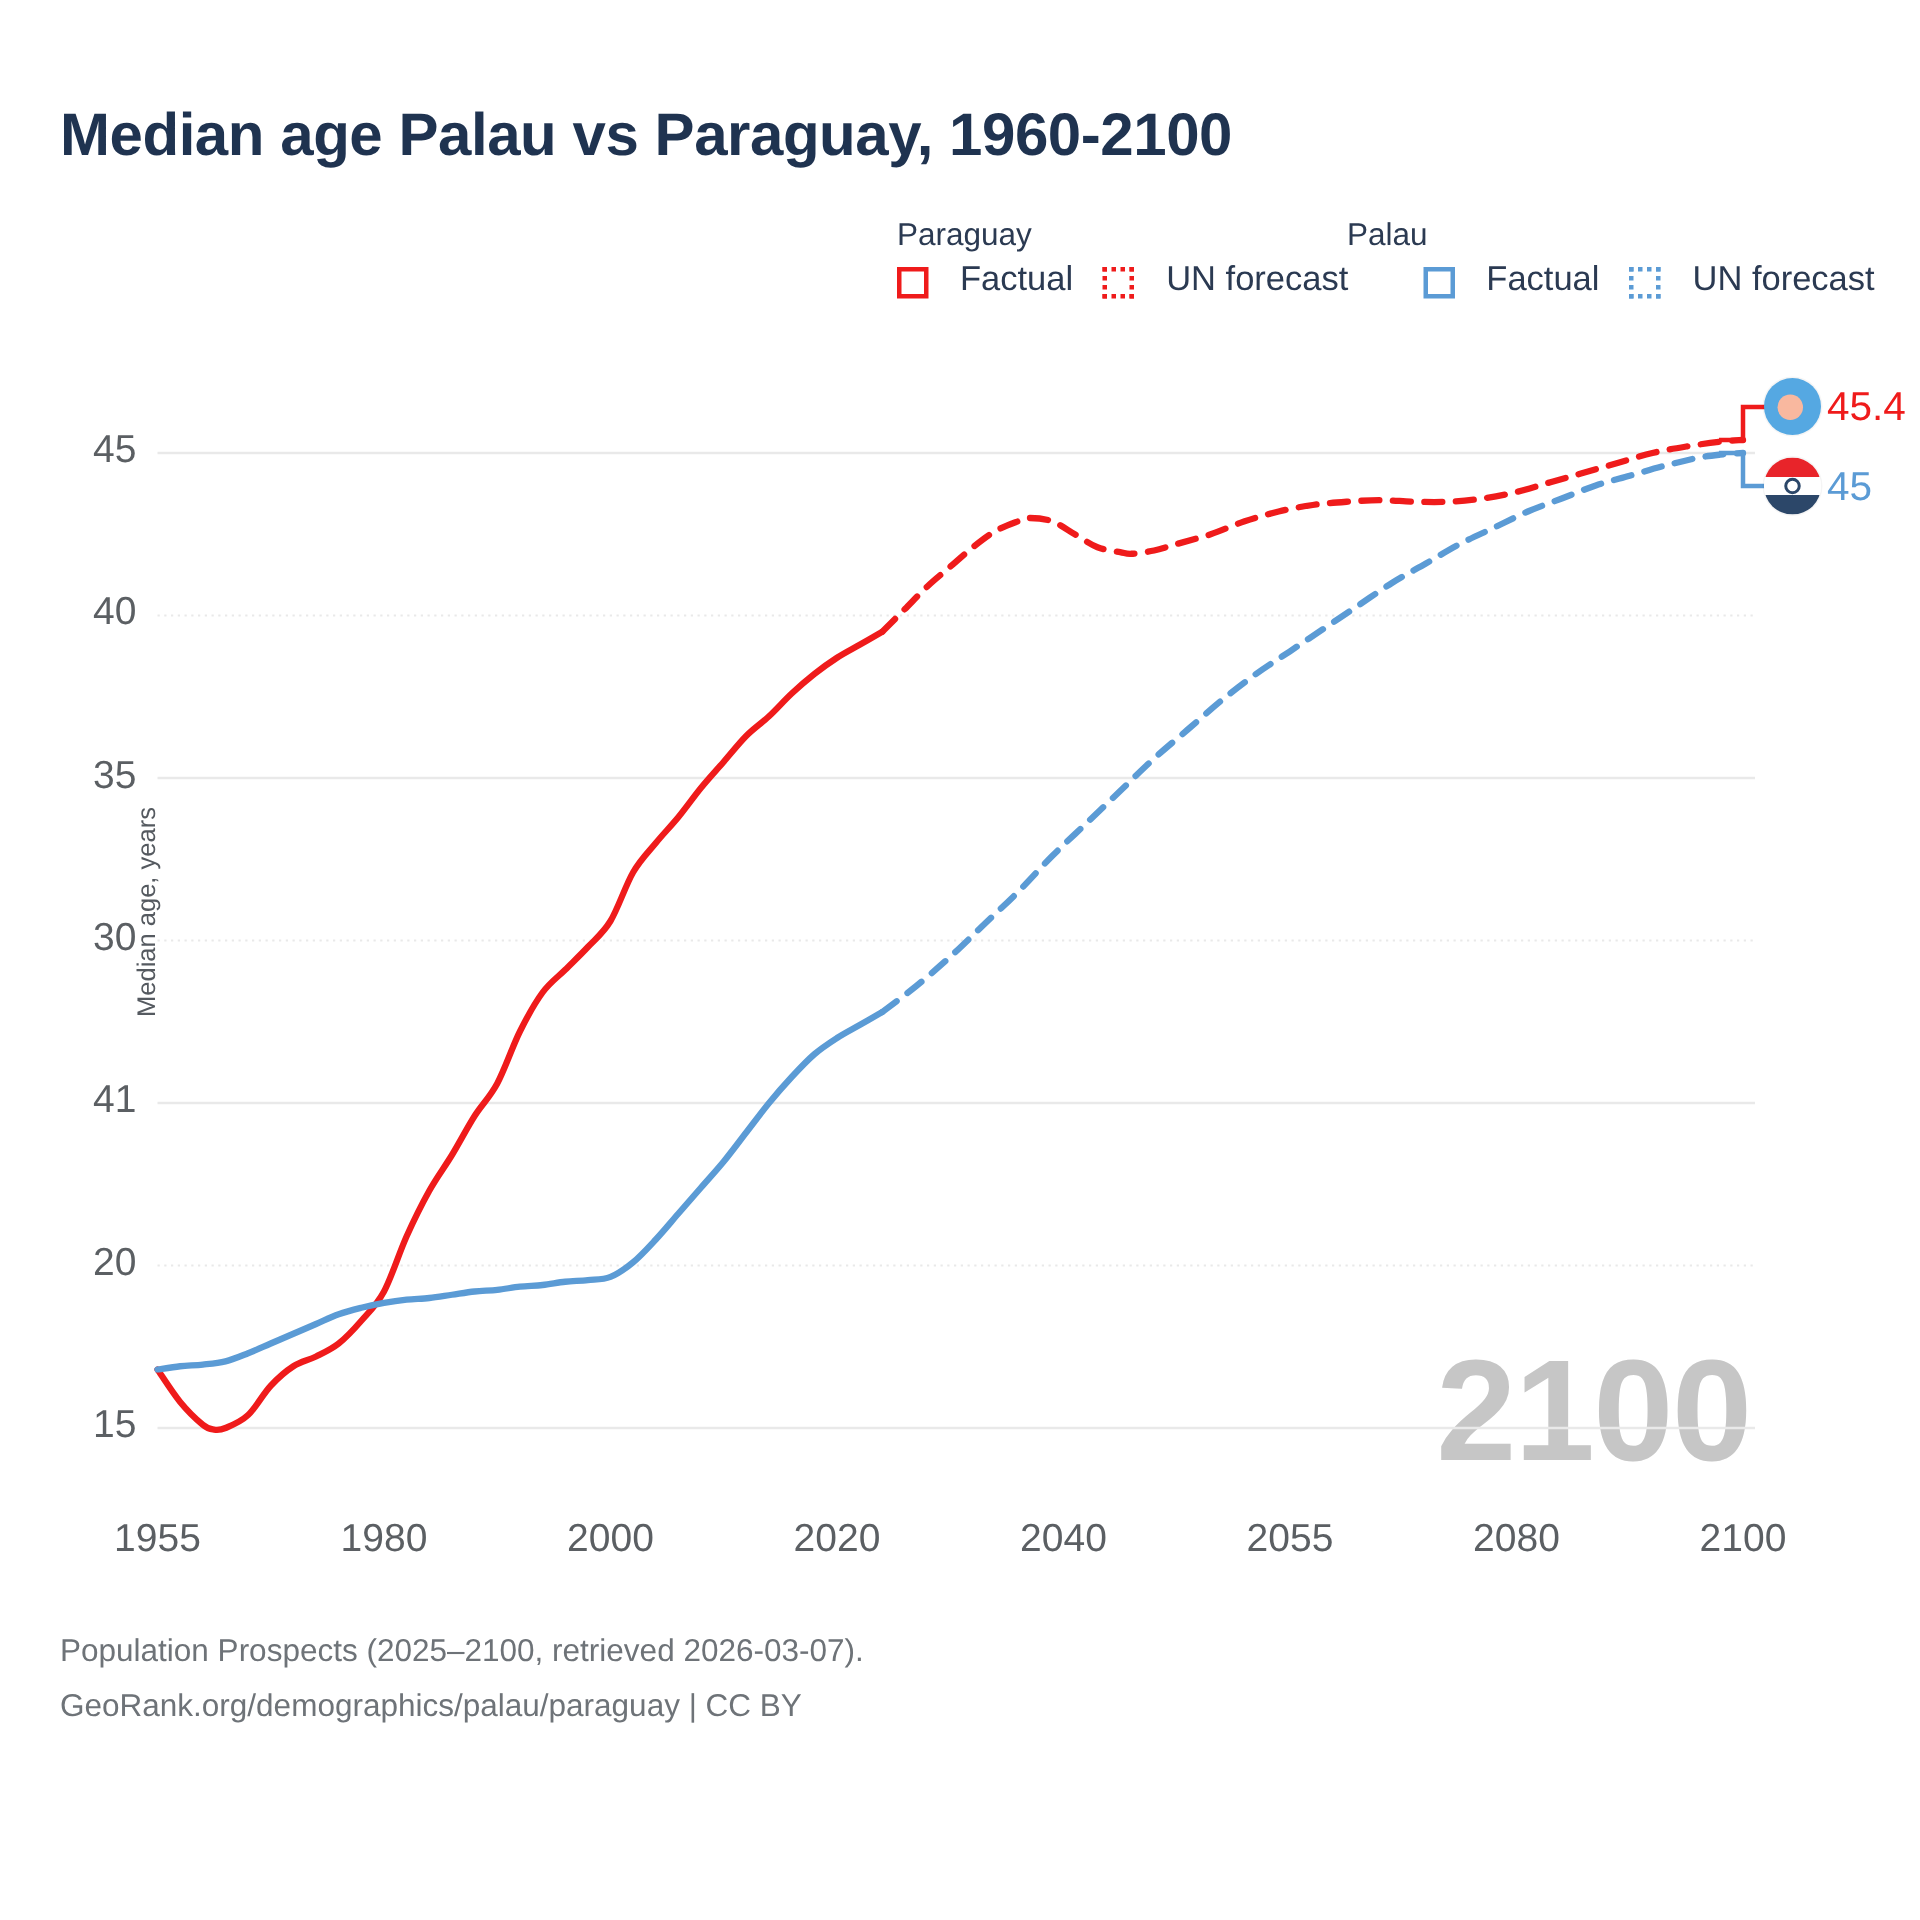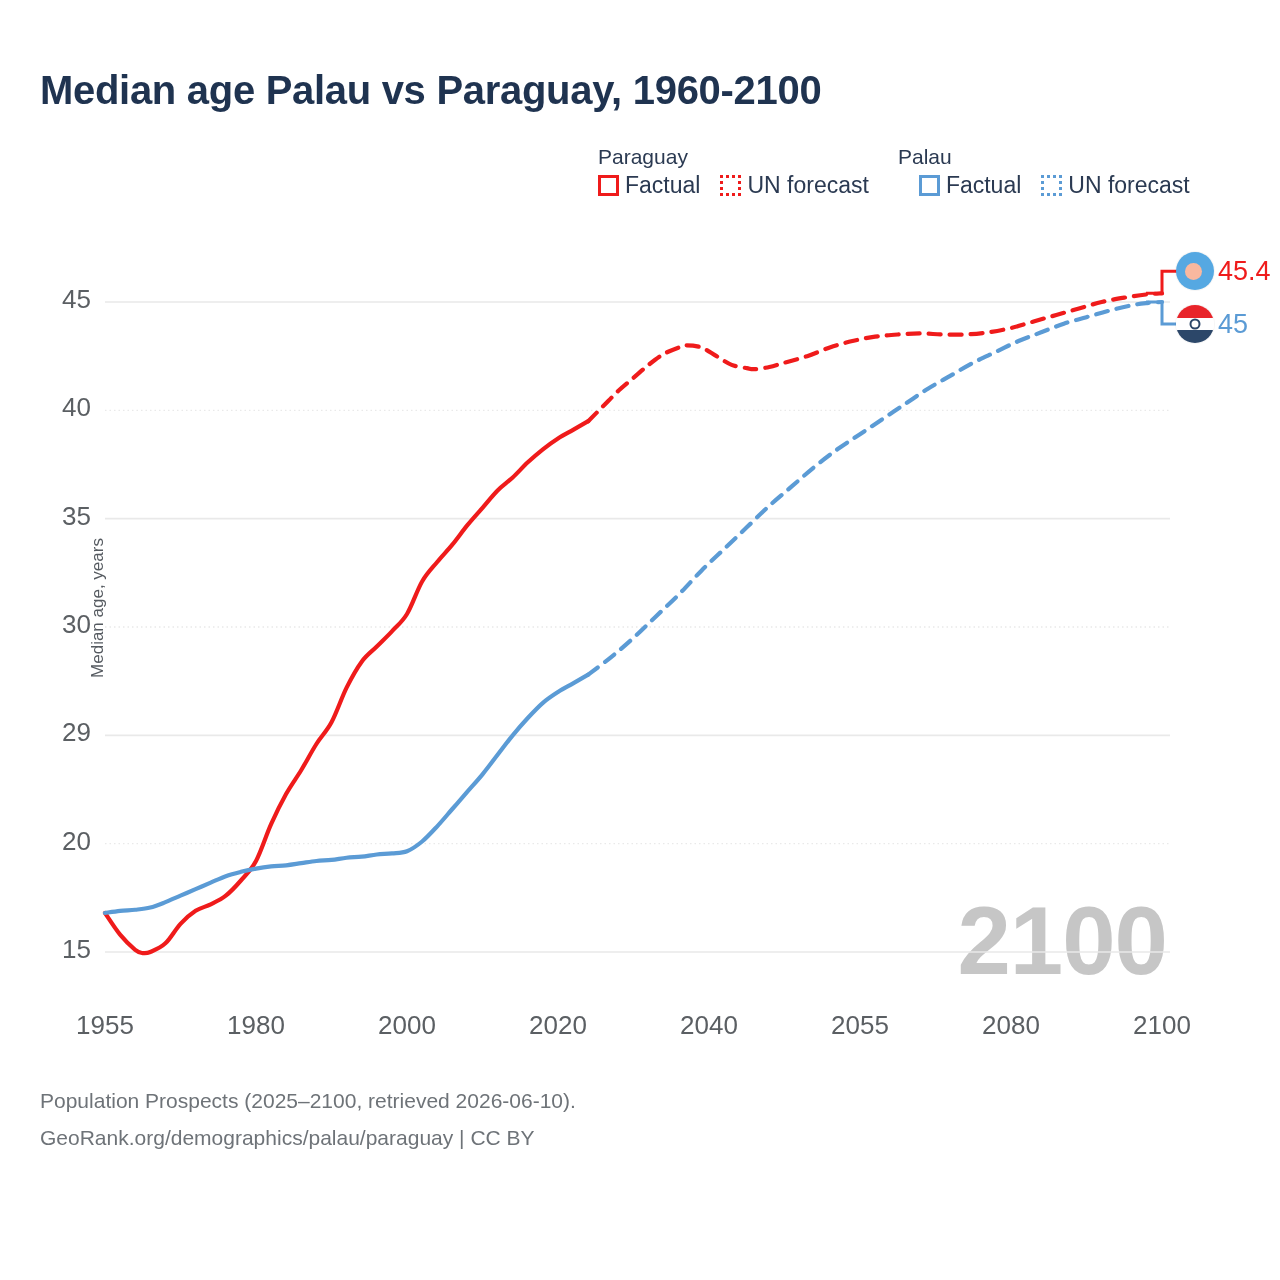--- a/index.html
+++ b/index.html
@@ -31,21 +31,21 @@
   }
   .legend-row{display:flex;align-items:flex-end;}
   .legend-group-title{
     font-size:21px;color:#2b3a52;
     line-height:1.25;
   }
   .lg-head-palau{width:332px;}
   .lg-head-paraguay{width:300px;}
   .legend-items{display:flex;align-items:center;}
   .legend-item{
-    display:flex;align-items:center;gap:6px;
+    display:flex;align-items:flex-end;gap:21px;
     margin-right:20px;
   }
   .swatch{
     width:21px;height:21px;background:transparent;
     box-sizing:border-box;display:inline-block;
   }
   .sw-red-solid{border:3px solid #ef1b1b;}
   .sw-red-dot{border:3px dotted #ef1b1b;}
   .sw-blue-solid{border:3px solid #5b9bd5;}
   .sw-blue-dot{border:3px dotted #5b9bd5;}
@@ -185,21 +185,21 @@
         <path d="M105.00,913.00 C107.52,912.64 115.07,911.38 120.10,910.83 C125.13,910.29 130.17,910.29 135.20,909.75 C140.23,909.21 145.27,908.85 150.30,907.58 C155.33,906.32 160.37,904.15 165.40,902.17 C170.43,900.18 175.47,897.83 180.50,895.67 C185.53,893.50 190.57,891.33 195.60,889.17 C200.63,887.00 205.67,884.83 210.70,882.67 C215.73,880.50 220.77,877.97 225.80,876.17 C230.83,874.36 235.87,873.10 240.90,871.83 C245.93,870.57 250.97,869.49 256.00,868.58 C261.03,867.68 266.07,866.96 271.10,866.42 C276.13,865.88 281.17,865.88 286.20,865.33 C291.23,864.79 296.27,863.89 301.30,863.17 C306.33,862.44 311.37,861.54 316.40,861.00 C321.43,860.46 326.47,860.46 331.50,859.92 C336.53,859.38 341.57,858.29 346.60,857.75 C351.63,857.21 356.67,857.21 361.70,856.67 C366.73,856.13 371.77,855.04 376.80,854.50 C381.83,853.96 386.87,853.96 391.90,853.42 C396.93,852.88 401.97,853.24 407.00,851.25 C412.03,849.26 417.07,845.65 422.10,841.50 C427.13,837.35 432.17,831.75 437.20,826.33 C442.23,820.92 447.27,814.78 452.30,809.00 C457.33,803.22 462.37,797.44 467.40,791.67 C472.43,785.89 477.47,780.47 482.50,774.33 C487.53,768.19 492.57,761.33 497.60,754.83 C502.63,748.33 507.67,741.47 512.70,735.33 C517.73,729.19 522.77,723.42 527.80,718.00 C532.83,712.58 537.87,707.17 542.90,702.83 C547.93,698.50 552.97,695.25 558.00,692.00 C563.03,688.75 568.07,686.22 573.10,683.33 C578.13,680.44 585.68,676.11 588.20,674.67" fill="none" stroke="#5b9bd5" stroke-width="4.2" stroke-linecap="round" stroke-linejoin="round"></path>
         <path d="M588.20,674.67 C591.98,671.78 603.30,663.47 610.85,657.33 C618.40,651.19 625.95,644.69 633.50,637.83 C641.05,630.97 648.60,623.39 656.15,616.17 C663.70,608.94 671.25,602.08 678.80,594.50 C686.35,586.92 693.90,578.25 701.45,570.67 C709.00,563.08 716.55,556.22 724.10,549.00 C731.65,541.78 739.20,534.56 746.75,527.33 C754.30,520.11 761.85,512.53 769.40,505.67 C776.95,498.81 784.50,492.67 792.05,486.17 C799.60,479.67 807.15,472.81 814.70,466.67 C822.25,460.53 829.80,454.75 837.35,449.33 C844.90,443.92 852.45,439.22 860.00,434.17 C867.55,429.11 875.10,424.06 882.65,419.00 C890.20,413.94 897.75,408.89 905.30,403.83 C912.85,398.78 920.40,393.36 927.95,388.67 C935.50,383.97 943.05,380.00 950.60,375.67 C958.15,371.33 965.70,366.64 973.25,362.67 C980.80,358.69 988.35,355.44 995.90,351.83 C1003.45,348.22 1011.00,344.25 1018.55,341.00 C1026.10,337.75 1033.65,335.22 1041.20,332.33 C1048.75,329.44 1056.30,326.19 1063.85,323.67 C1071.40,321.14 1078.95,319.33 1086.50,317.17 C1094.05,315.00 1101.60,312.65 1109.15,310.67 C1116.70,308.68 1125.51,306.51 1131.80,305.25 C1138.09,303.99 1141.87,303.62 1146.90,303.08 C1151.93,302.54 1159.48,302.18 1162.00,302.00" fill="none" stroke="#5b9bd5" stroke-width="4.2" stroke-linecap="round" stroke-linejoin="round" stroke-dasharray="12 9"></path>
         <path d="M1146,293.33333333333337 L1162,293.33333333333337 L1162,271.33333333333337 L1178,271.33333333333337" fill="none" stroke="#ef1b1b" stroke-width="3"></path>
         <path d="M1146,302 L1162,302 L1162,324 L1178,324" fill="none" stroke="#5b9bd5" stroke-width="3"></path>
       </svg>
   </div>
 
   <div id="yticks">
       <div class="ytick" style="left: 31px; top: 934px;">15</div>
       <div class="ytick" style="left: 31px; top: 825.667px;">20</div>
-      <div class="ytick" style="left: 31px; top: 717.333px;">29</div>
+      <div class="ytick" style="left: 31px; top: 717.333px;">41</div>
       <div class="ytick" style="left: 31px; top: 609px;">30</div>
       <div class="ytick" style="left: 31px; top: 500.667px;">35</div>
       <div class="ytick" style="left: 31px; top: 392.333px;">40</div>
       <div class="ytick" style="left: 31px; top: 284px;">45</div>
     </div>
   <div id="xticks">
       <div class="xtick" style="left: 45px; top: 1010px;">1955</div>
       <div class="xtick" style="left: 196px; top: 1010px;">1980</div>
       <div class="xtick" style="left: 347px; top: 1010px;">2000</div>
       <div class="xtick" style="left: 498px; top: 1010px;">2020</div>
@@ -219,17 +219,17 @@
     <span class="flag flag-paraguay">
       <span class="band-r"></span>
         <span class="band-w"></span>
         <span class="band-b"></span>
         <span class="emblem"></span>
     </span>
     <span class="endval endval-blue">45</span>
   </div>
 
   <div class="footer">
-    <div>Population Prospects (2025–2100, retrieved 2026-06-10).</div>
+    <div>Population Prospects (2025–2100, retrieved 2026-03-07).</div>
     <div>GeoRank.org/demographics/palau/paraguay | CC BY</div>
   </div>
 
 </div>
 
 </body></html>

